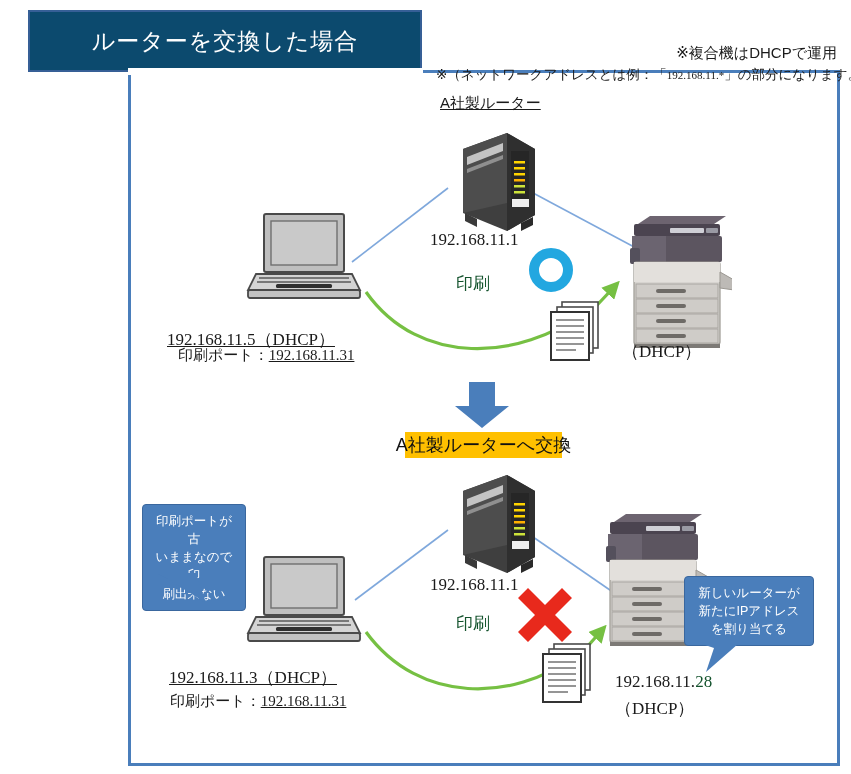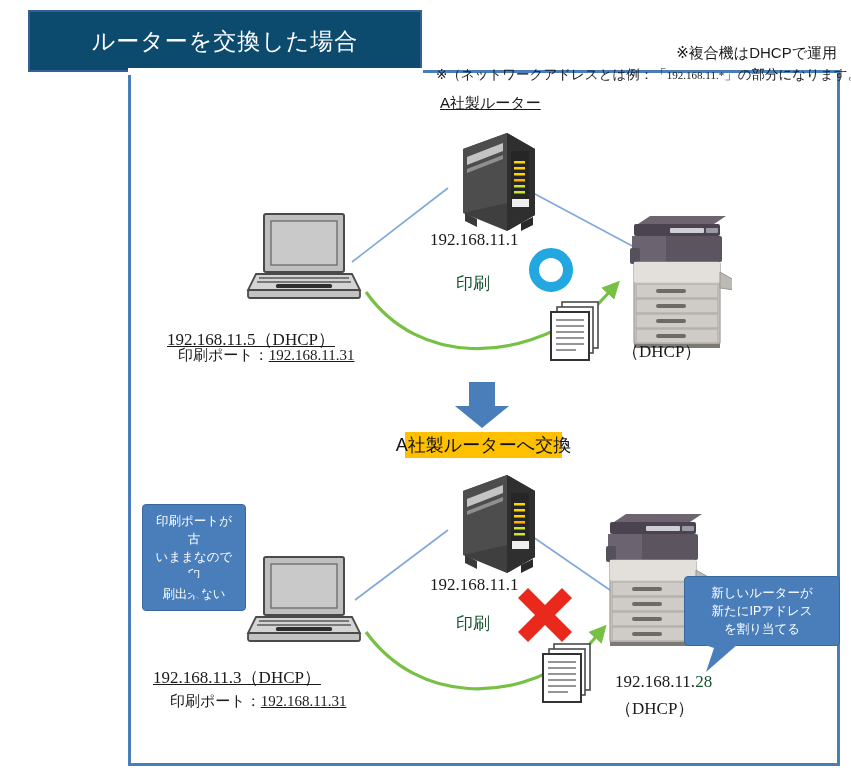--- a/index.html
+++ b/index.html
@@ -298,21 +298,21 @@
   <div class="bubble nosel">
     <div>印刷ポートが古</div>
     <div>いままなので印</div>
     <div>刷出来ない</div>
   </div>
   <svg style="position:absolute;left:14px;top:69px;" width="60" height="32" viewBox="0 0 60 32" xmlns="http://www.w3.org/2000/svg">
     <polygon points="0,0 40,0 50,30 12,6" fill="#4A7EBB"></polygon>
   </svg>
 </div>
 
-<div class="abs nosel lbl mono-ip u" style="left:153px;top:666px;">192.168.11.3（DHCP）</div>
+<div class="abs nosel lbl mono-ip u" style="left:169px;top:666px;">192.168.11.3（DHCP）</div>
 <div class="abs nosel lbl-sm" style="left:170px;top:692px;">
   <span>印刷ポート：</span><span class="mono-ip u">192.168.11.31</span>
 </div>
 
 <div class="abs mfp" style="left:598px;top:508px;">
   <svg viewBox="0 0 110 140" xmlns="http://www.w3.org/2000/svg">
     <polygon points="16,14 92,14 104,6 28,6" fill="#6d6470"></polygon>
     <rect x="12" y="14" width="86" height="12" rx="2" fill="#4b4450"></rect>
     <rect x="10" y="26" width="90" height="26" rx="2" fill="#5c5560"></rect>
     <rect x="10" y="26" width="34" height="26" fill="#6b6470"></rect>
@@ -331,21 +331,21 @@
     <g fill="#6e6b67">
       <rect x="34" y="79" width="30" height="4" rx="2"></rect>
       <rect x="34" y="94" width="30" height="4" rx="2"></rect>
       <rect x="34" y="109" width="30" height="4" rx="2"></rect>
       <rect x="34" y="124" width="30" height="4" rx="2"></rect>
     </g>
     <rect x="12" y="134" width="86" height="4" fill="#7d7a76"></rect>
   </svg>
 </div>
 
-<div class="abs" style="left:684px;top:576px;width:156px;">
+<div class="abs" style="left:684px;top:576px;width:130px;">
   <div class="bubble nosel">
     <div>新しいルーターが</div>
     <div>新たにIPアドレス</div>
     <div>を割り当てる</div>
   </div>
   <svg style="position:absolute;left:8px;top:68px;" width="56" height="30" viewBox="0 0 56 30" xmlns="http://www.w3.org/2000/svg">
     <polygon points="10,0 46,0 14,28 22,4" fill="#4A7EBB"></polygon>
   </svg>
 </div>
 

